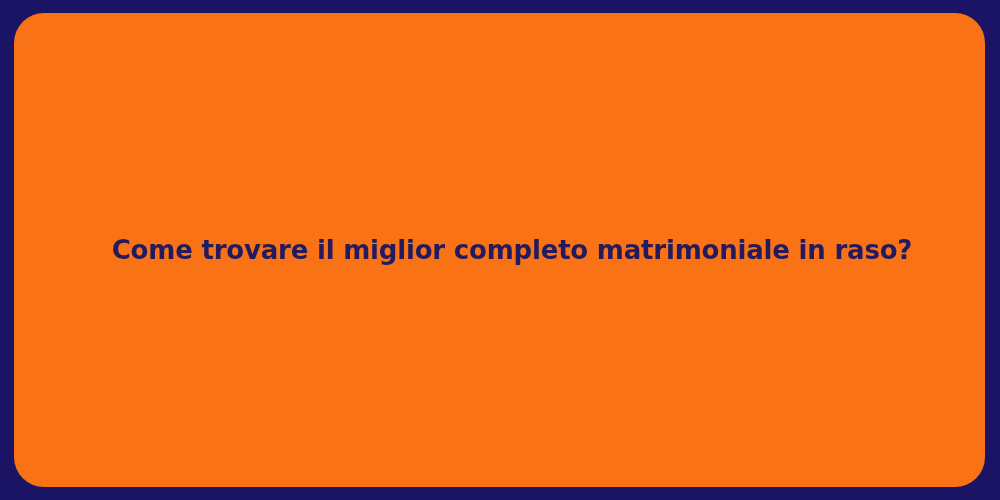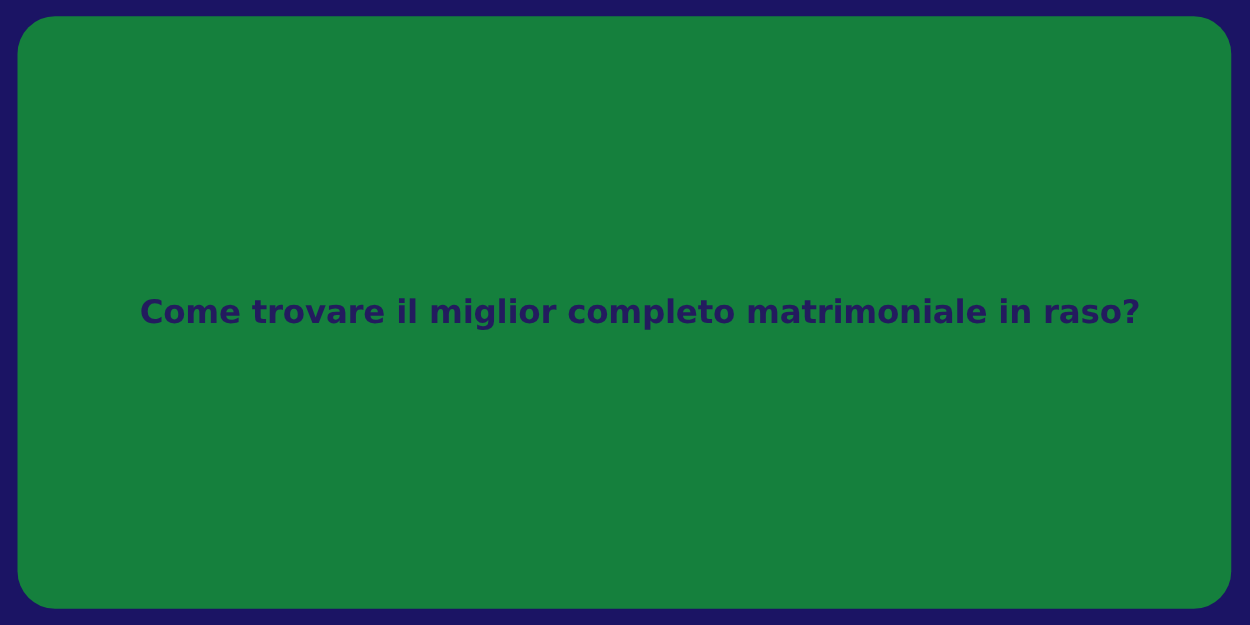--- a/index.html
+++ b/index.html
@@ -22,21 +22,21 @@
     display: flex;
     align-items: center;
     justify-content: center;
     padding: 13px 15px 13px 14px;
   }
 
   .panel {
     box-sizing: border-box;
     width: 100%;
     height: 100%;
-    background: #15803d;
+    background: #f97316;
     border-radius: 30px;
     display: flex;
     align-items: center;
     justify-content: center;
     overflow: hidden;
     padding-left: 25px;
   }
 
   .headline {
     margin: 0;

